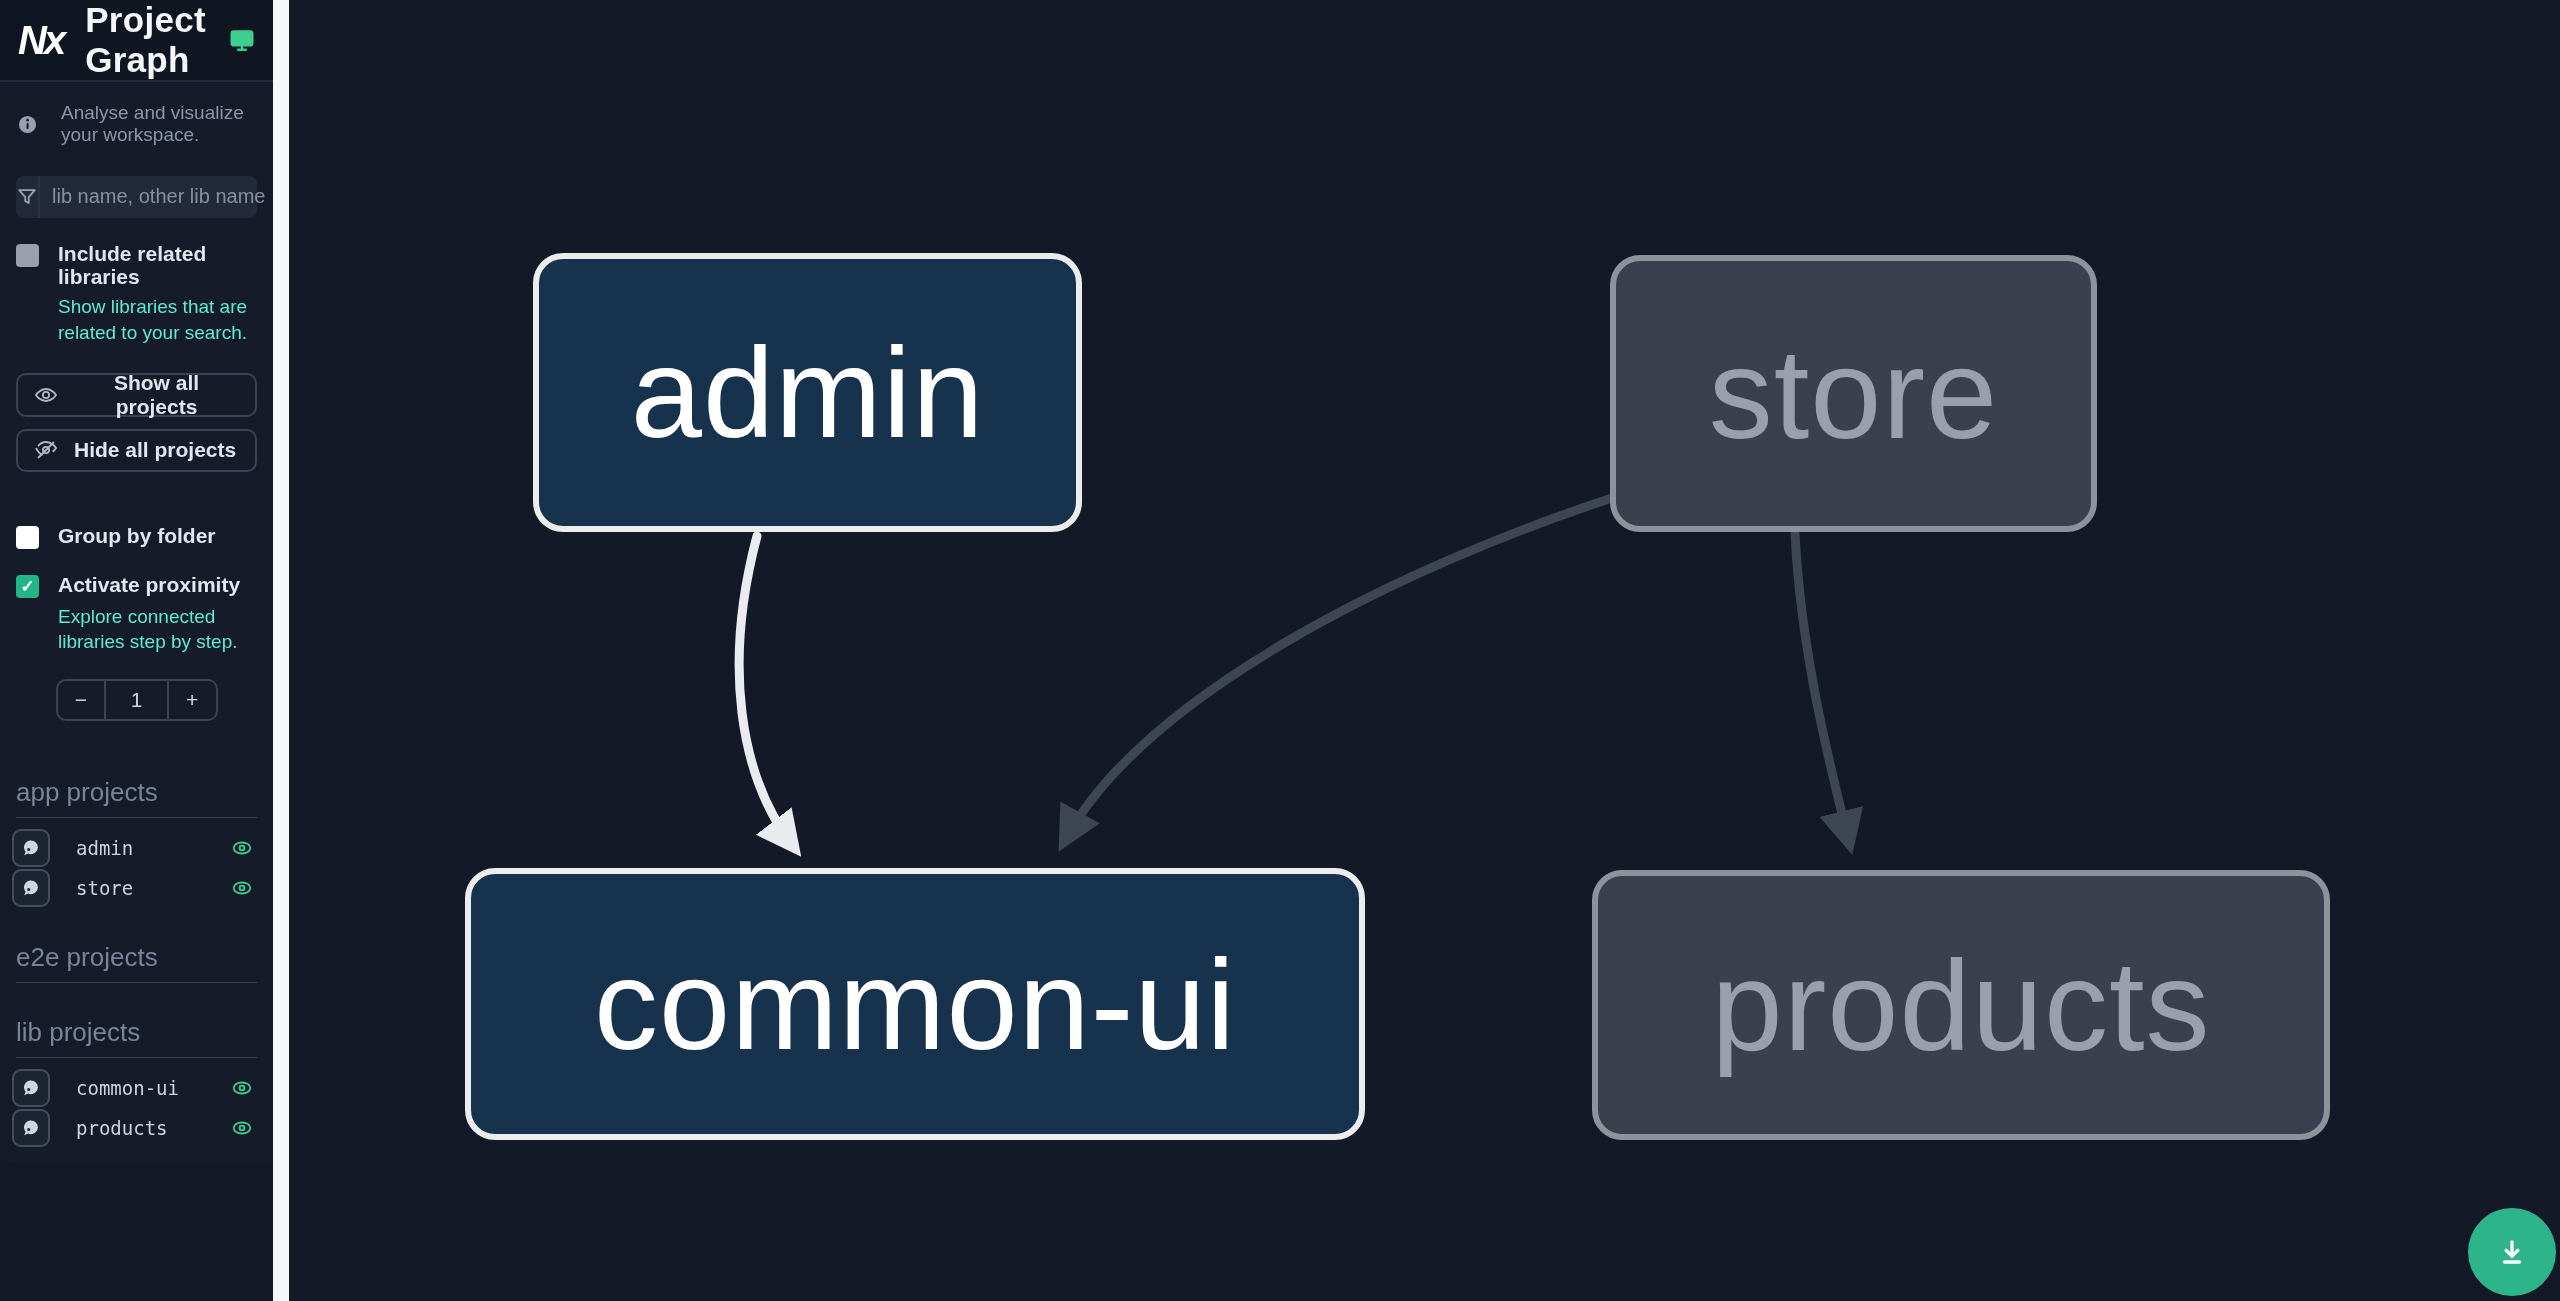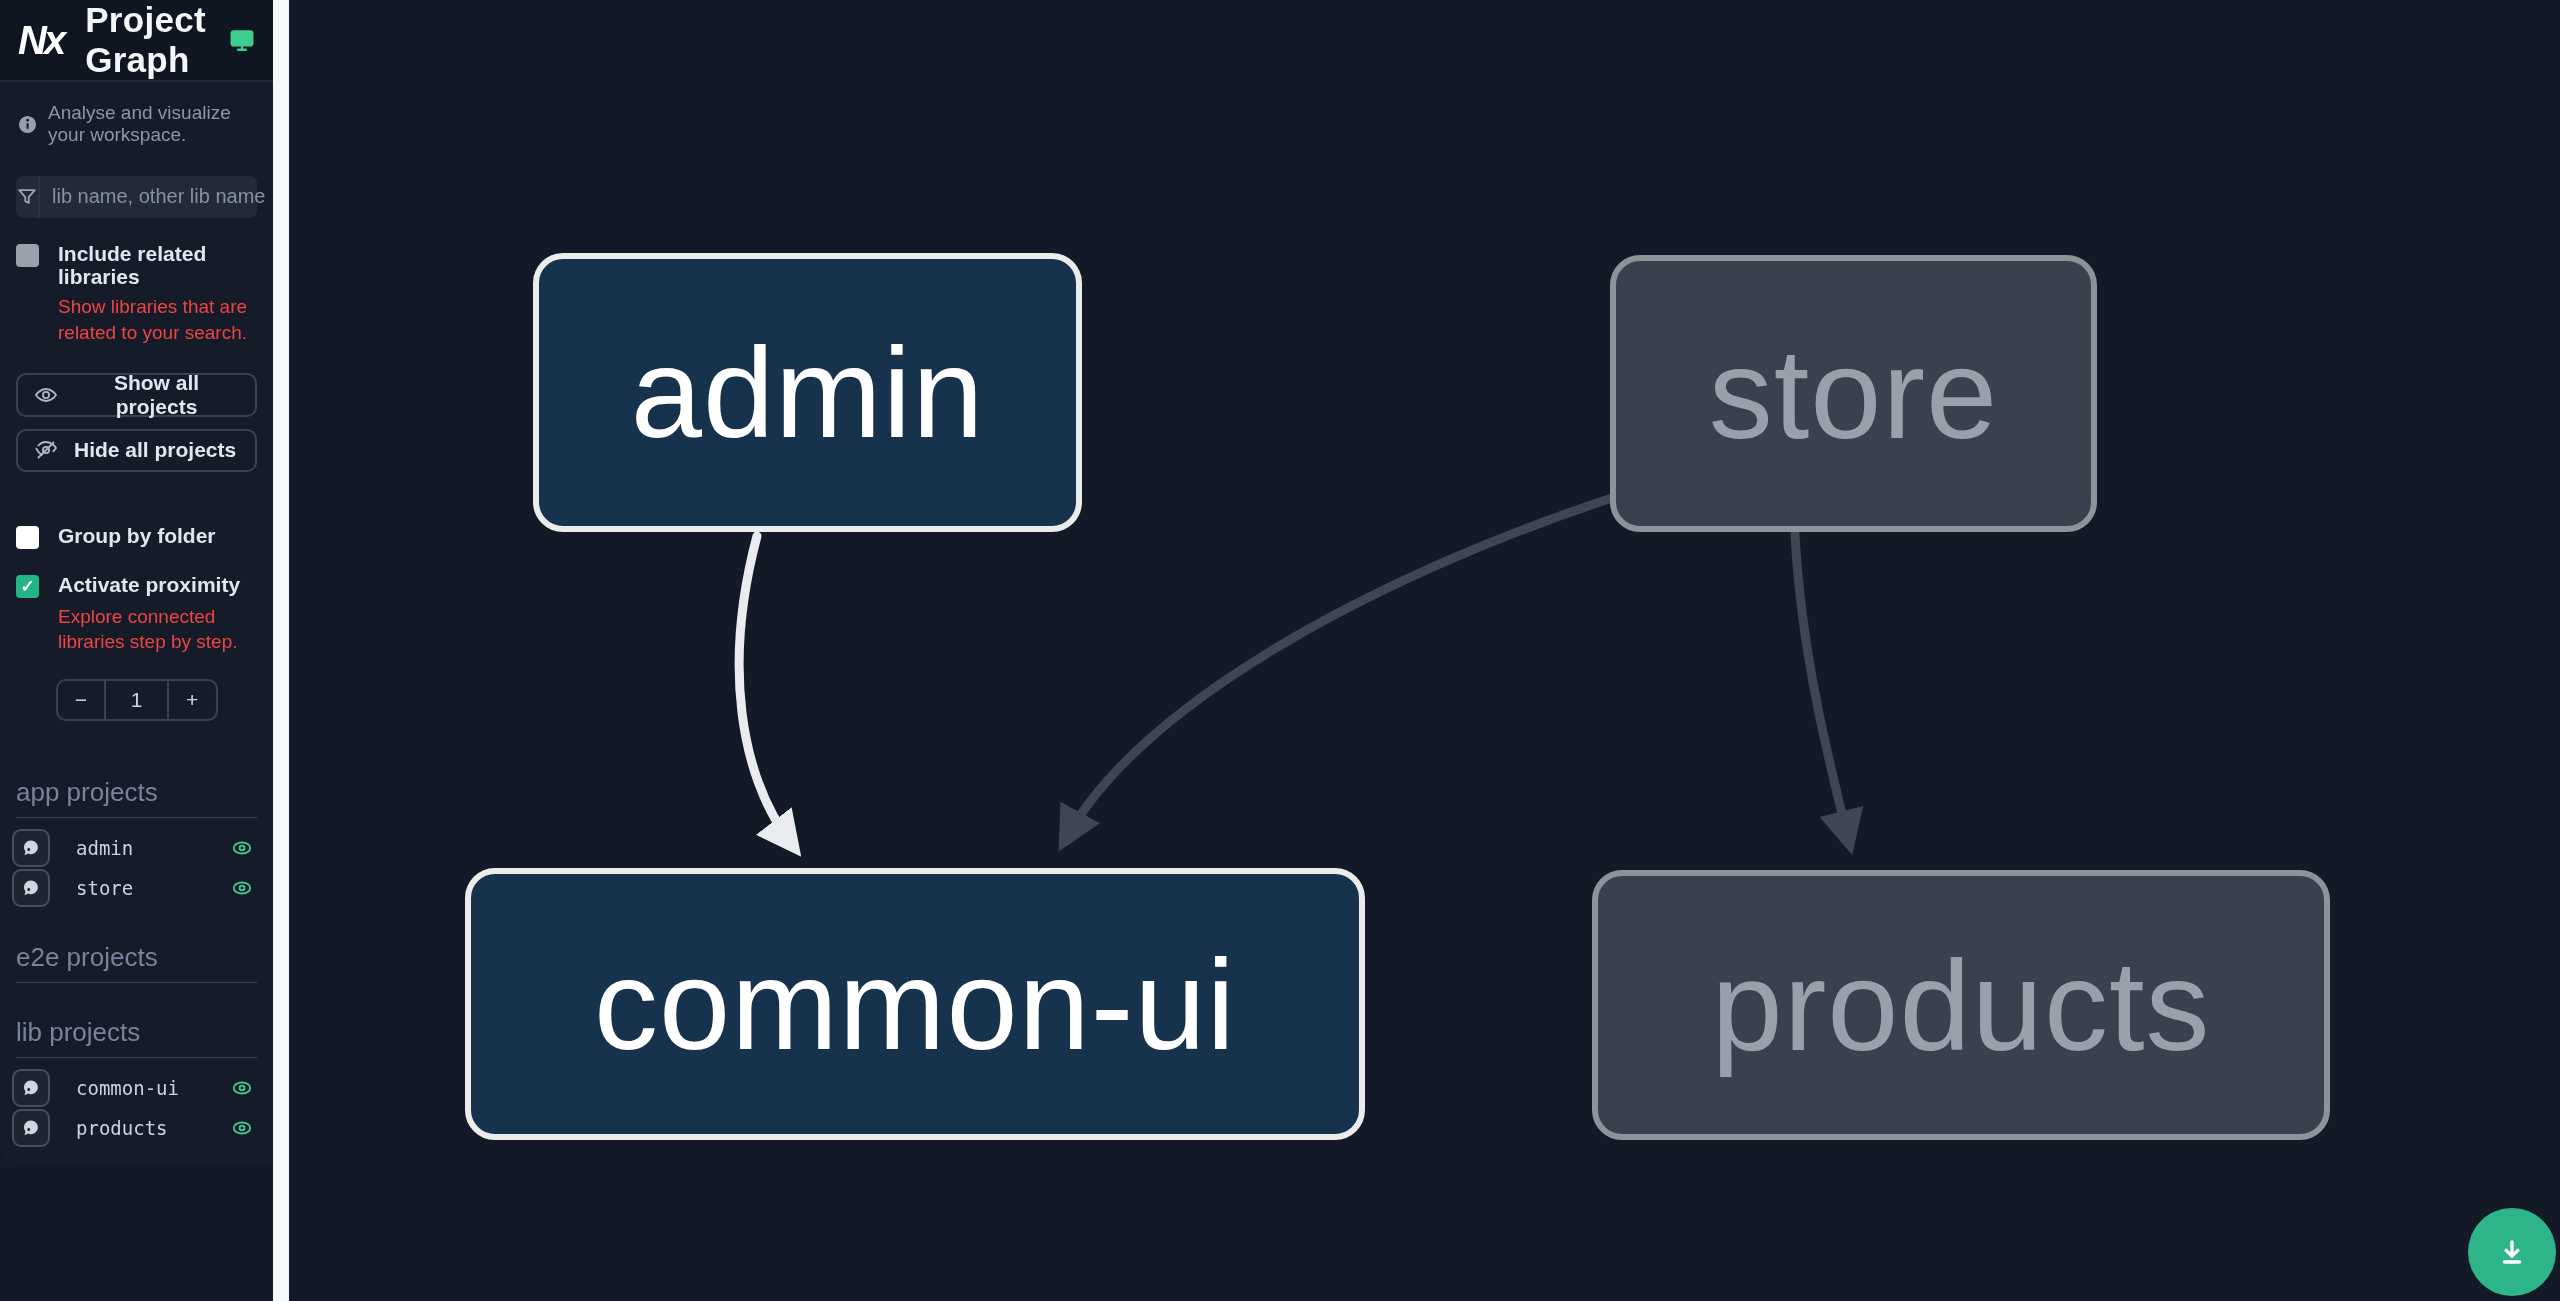--- a/index.html
+++ b/index.html
@@ -9,38 +9,38 @@
   .divider{position:absolute;left:273px;top:0;width:16px;height:1301px;background:#f6f7f8;}
   .canvas{position:absolute;left:289px;top:0;width:2271px;height:1301px;background:#131927;}
 
   
   .sb-header{height:80px;flex:0 0 80px;display:flex;align-items:center;gap:14px;
     padding:0 18px;background:#101522;border-bottom:2px solid #222a3b;}
   .logo{font-weight:800;font-size:40px;color:#ffffff;letter-spacing:-3px;font-style:italic;}
   .sb-title{color:#f4f6f9;font-weight:700;font-size:35px;letter-spacing:.3px;margin-left:8px;}
   .monitor-ic{margin-left:auto;}
 
-  .tagline{display:flex;align-items:center;gap:11px;margin:20px 18px 0 18px;}
+  .tagline{display:flex;align-items:center;gap:24px;margin:20px 18px 0 18px;}
   .tagline span{color:#8d96a8;font-size:19px;}
 
   .search{margin:30px 16px 0 16px;height:44px;background:#222a3a;border-radius:8px;
     display:flex;align-items:center;}
   .search .funnel{width:46px;display:flex;justify-content:center;border-right:2px solid #2b3342;align-self:stretch;align-items:center;}
   .search input{flex:1;background:transparent;border:none;outline:none;color:#cfd6e2;
     font-size:20px;padding:0 12px;font-family:"Liberation Sans",sans-serif;}
   .search input::placeholder{color:#8790a1;}
 
   .opt{display:grid;grid-template-columns:24px 1fr;gap:0 18px;padding:0 16px;margin-top:24px;}
   .cb{width:23px;height:23px;border-radius:4px;margin-top:2px;}
   .cb.gray{background:#9aa1ad;}
   .cb.white{background:#ffffff;}
   .cb.green{background:#23b586;display:flex;align-items:center;justify-content:center;
     color:#fff;font-size:17px;font-weight:700;}
   .opt .lab{color:#e2e7ef;font-weight:700;font-size:21px;line-height:1.1;}
-  .opt .desc{color:#ef4444;font-size:19px;line-height:1.35;margin-top:6px;grid-column:2;}
+  .opt .desc{color:#5eead4;font-size:19px;line-height:1.35;margin-top:6px;grid-column:2;}
 
   .sb-btn{margin:12px 16px 0 16px;height:44px;border:2px solid #3a4353;border-radius:10px;
     background:transparent;display:flex;align-items:center;gap:16px;padding:0 16px;cursor:pointer;}
   .sb-btn:first-of-type{margin-top:28px;justify-content:flex-end;}
   .sb-btn span{color:#e2e7ef;font-weight:700;font-size:21px;}
 
   .stepper{margin:24px auto 0 auto;display:flex;border:2px solid #3a4353;border-radius:10px;
     overflow:hidden;width:158px;height:40px;}
   .stepper>div{display:flex;align-items:center;justify-content:center;color:#cdd4df;
     font-size:21px;}

